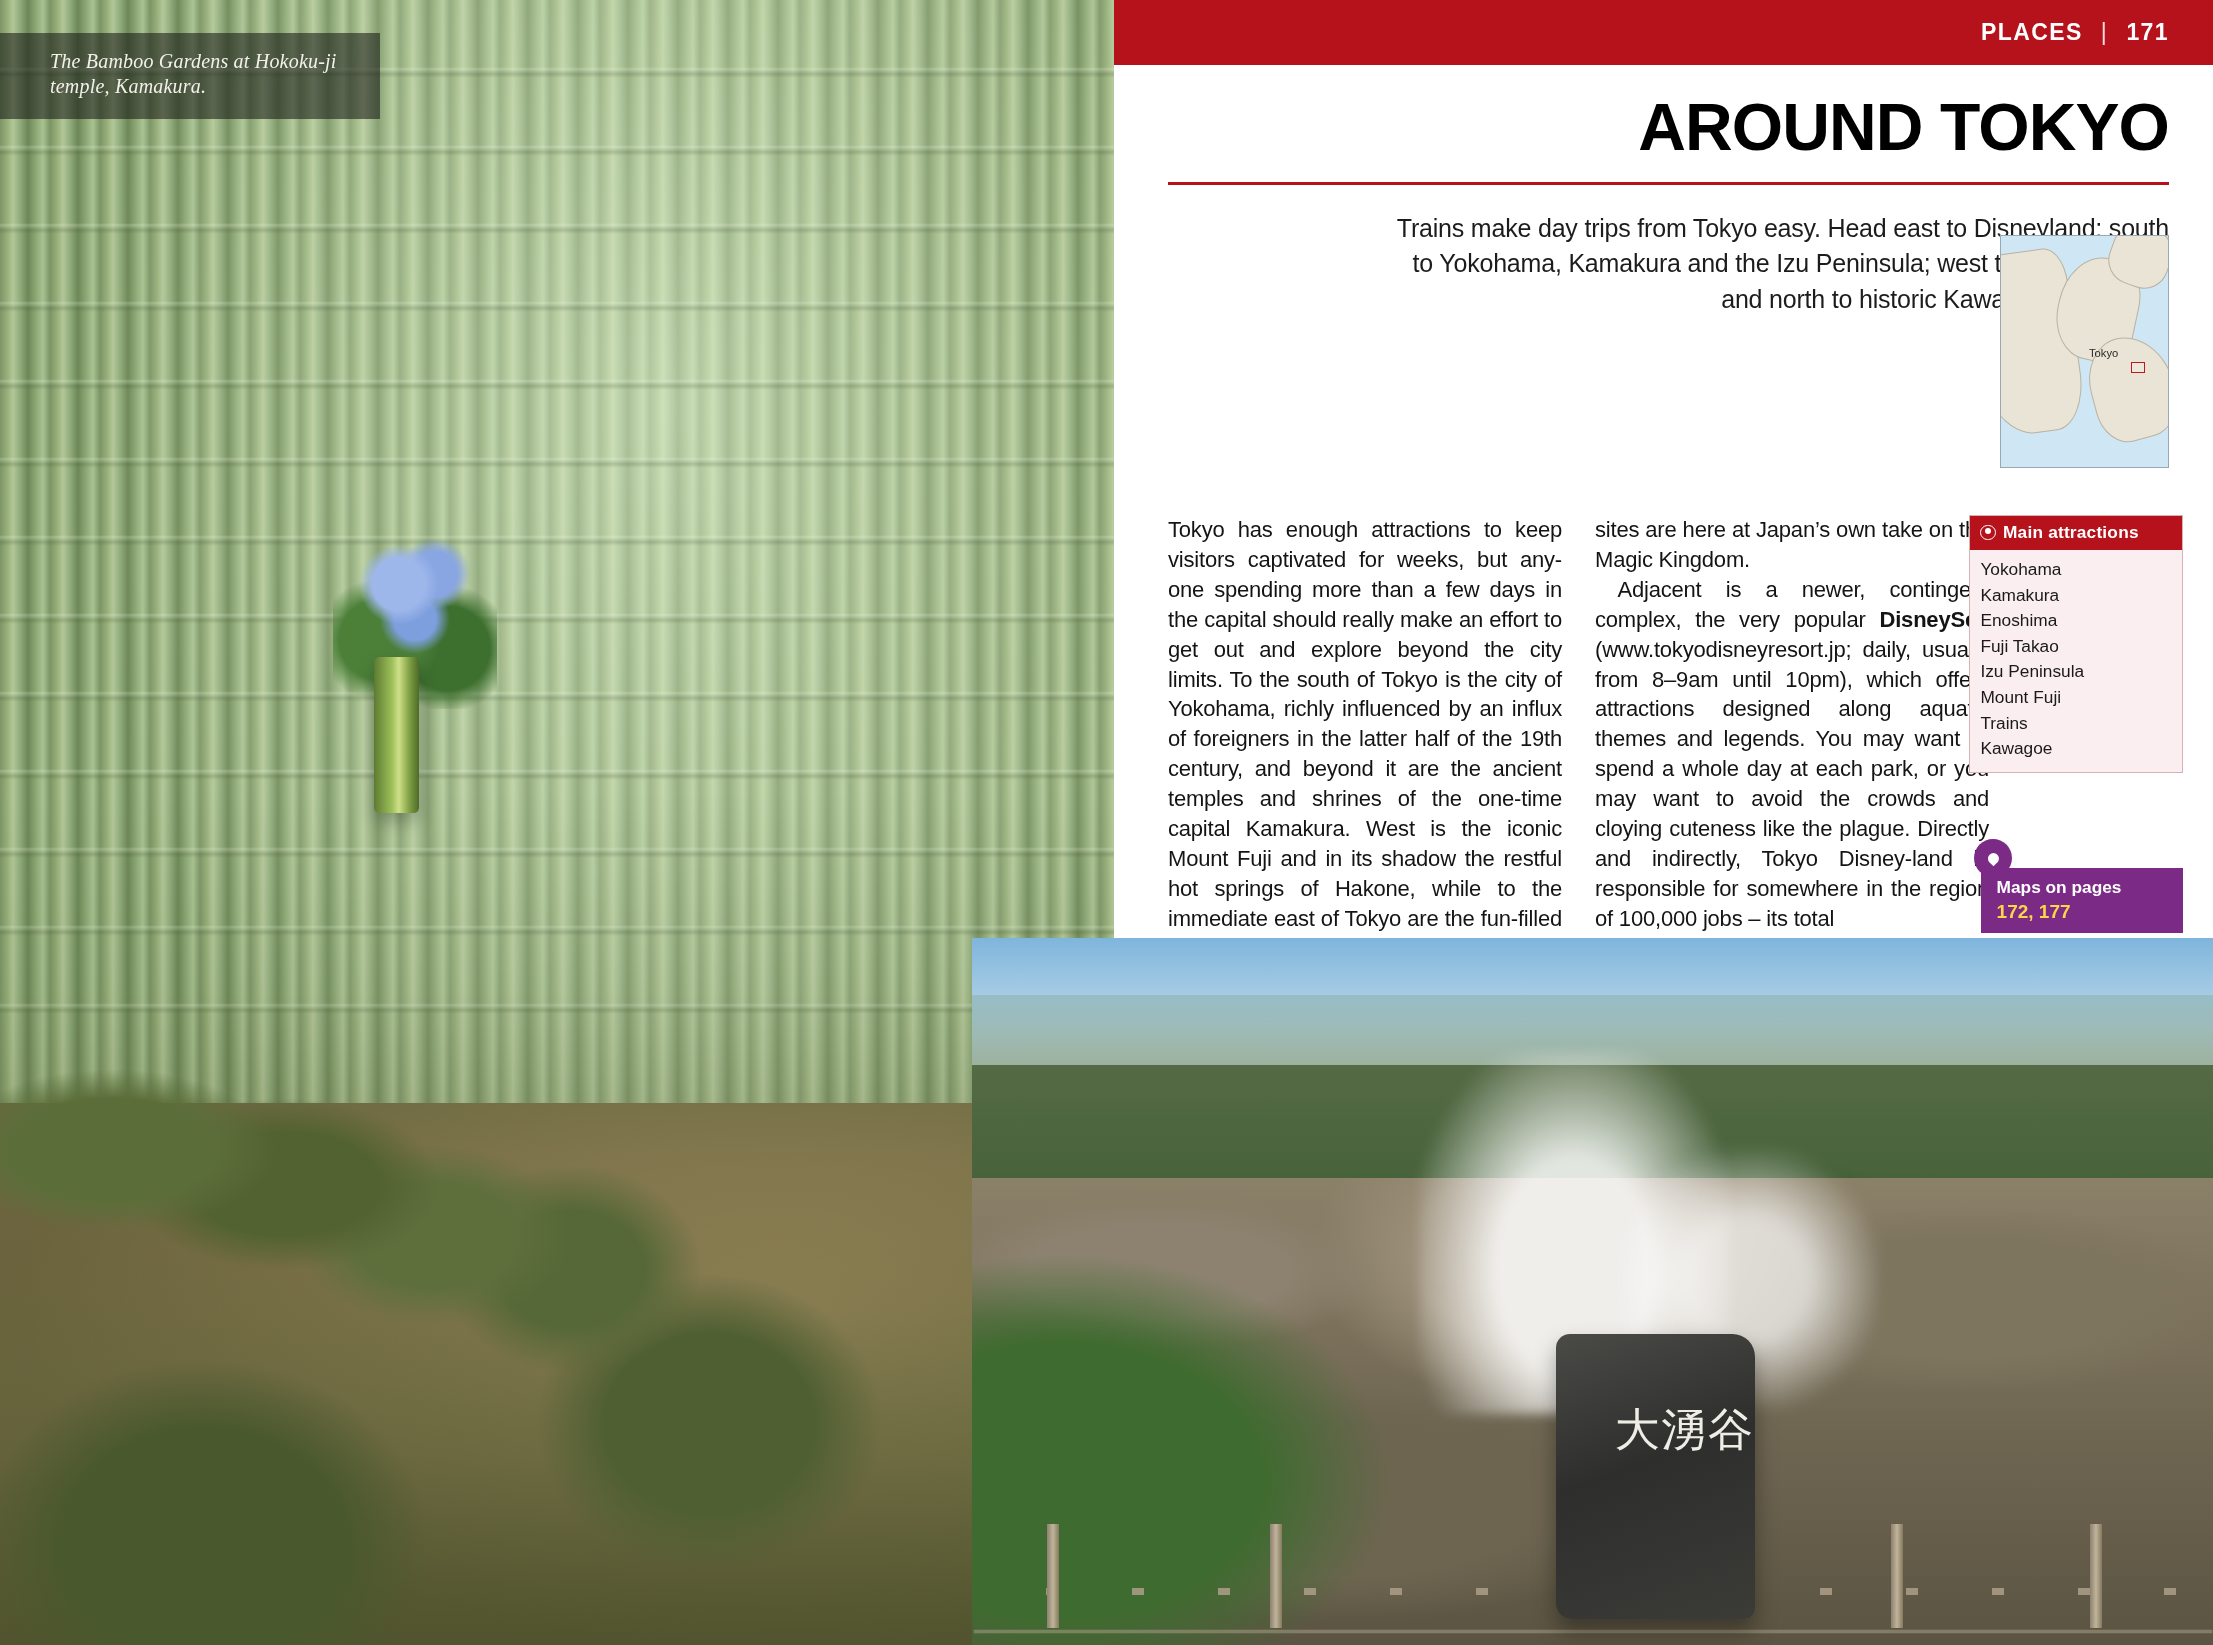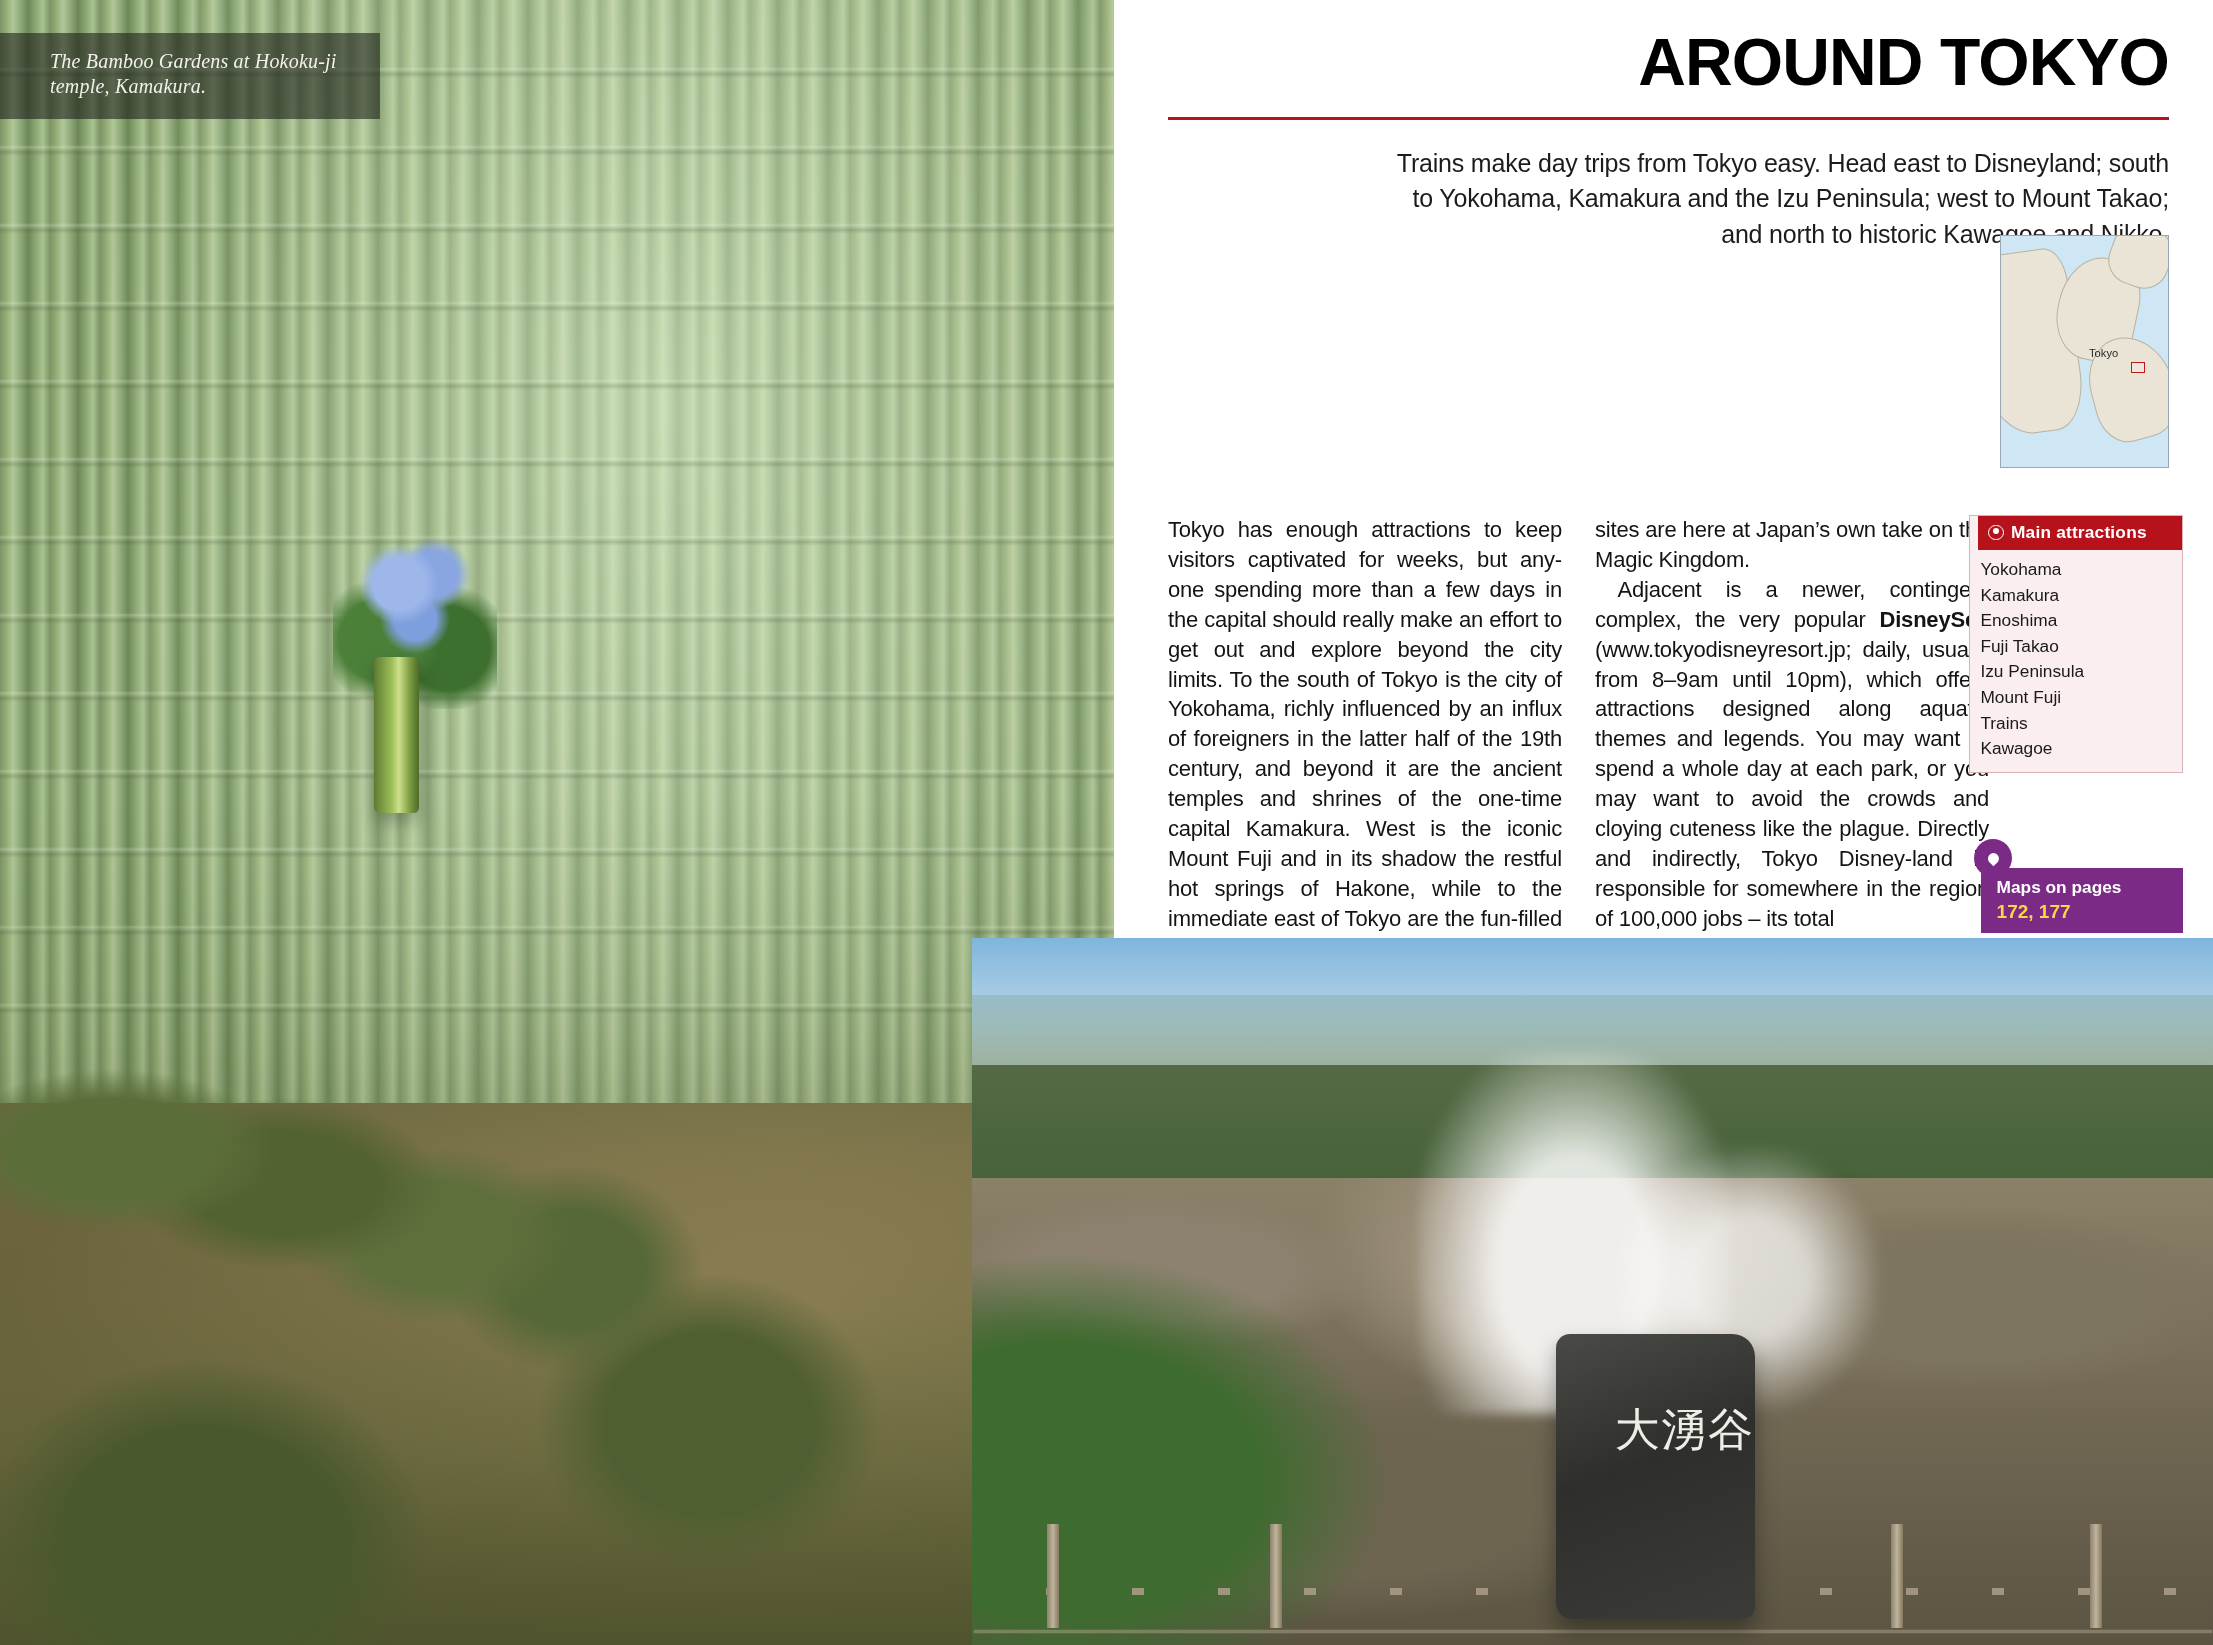--- a/index.html
+++ b/index.html
@@ -257,21 +257,20 @@
   .attractions-head {
     background: #b5121b;
     color: #fff;
     font-size: 17.3px;
     font-weight: bold;
     padding: 6px 8.6px 7px 10.4px;
     display: flex;
     align-items: center;
     gap: 7px;
     letter-spacing: 0.2px;
-    margin-left: 8px;
   }
   .attractions-head .star {
     display: inline-block;
     width: 15.6px; height: 15.6px;
     border-radius: 50%;
     border: 1.7px solid #fff;
     position: relative;
   }
   .attractions-head .star::after {
     content: "";
@@ -411,20 +410,27 @@
       <div class="ground"></div>
       <div class="stone-row"></div>
       <div class="hydrangea"></div>
       <div class="bamboo-vase"></div>
     </div>
     <div class="caption-box">The Bamboo Gardens at Hokoku-ji temple, Kamakura.</div>
   </div>
 
   <div class="right-page">
 
+    <div class="top-bar">
+      <div class="folio">
+        <span>PLACES</span>
+        <span class="sep">|</span>
+        <span>171</span>
+      </div>
+    </div>
 
     <h1 class="chapter-title">AROUND TOKYO</h1>
     <div class="rule"></div>
     <div class="standfirst">Trains make day trips from Tokyo easy. Head east to Disneyland; south to Yokohama, Kamakura and the Izu Peninsula; west to Mount Takao; and north to historic Kawagoe and Nikko.</div>
 
     <div class="locator-map">
       <div class="landmass lm1"></div>
       <div class="landmass lm2"></div>
       <div class="landmass lm3"></div>
       <div class="landmass lm4"></div>

